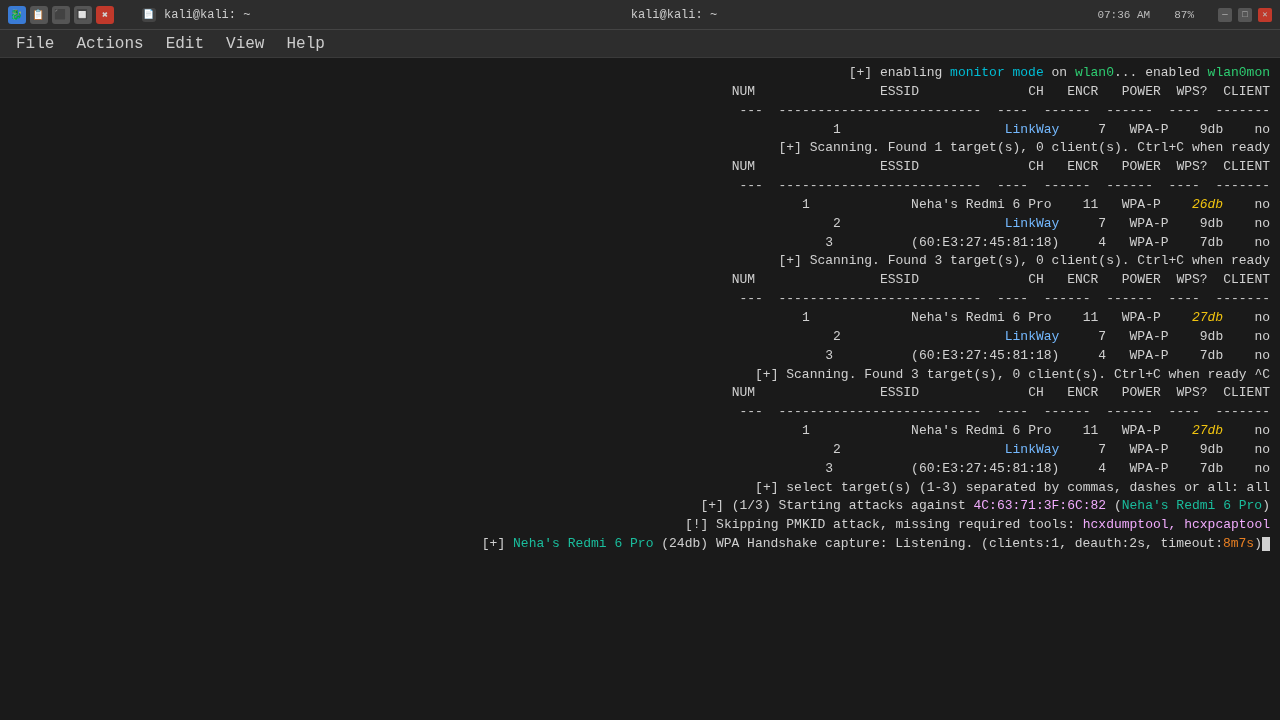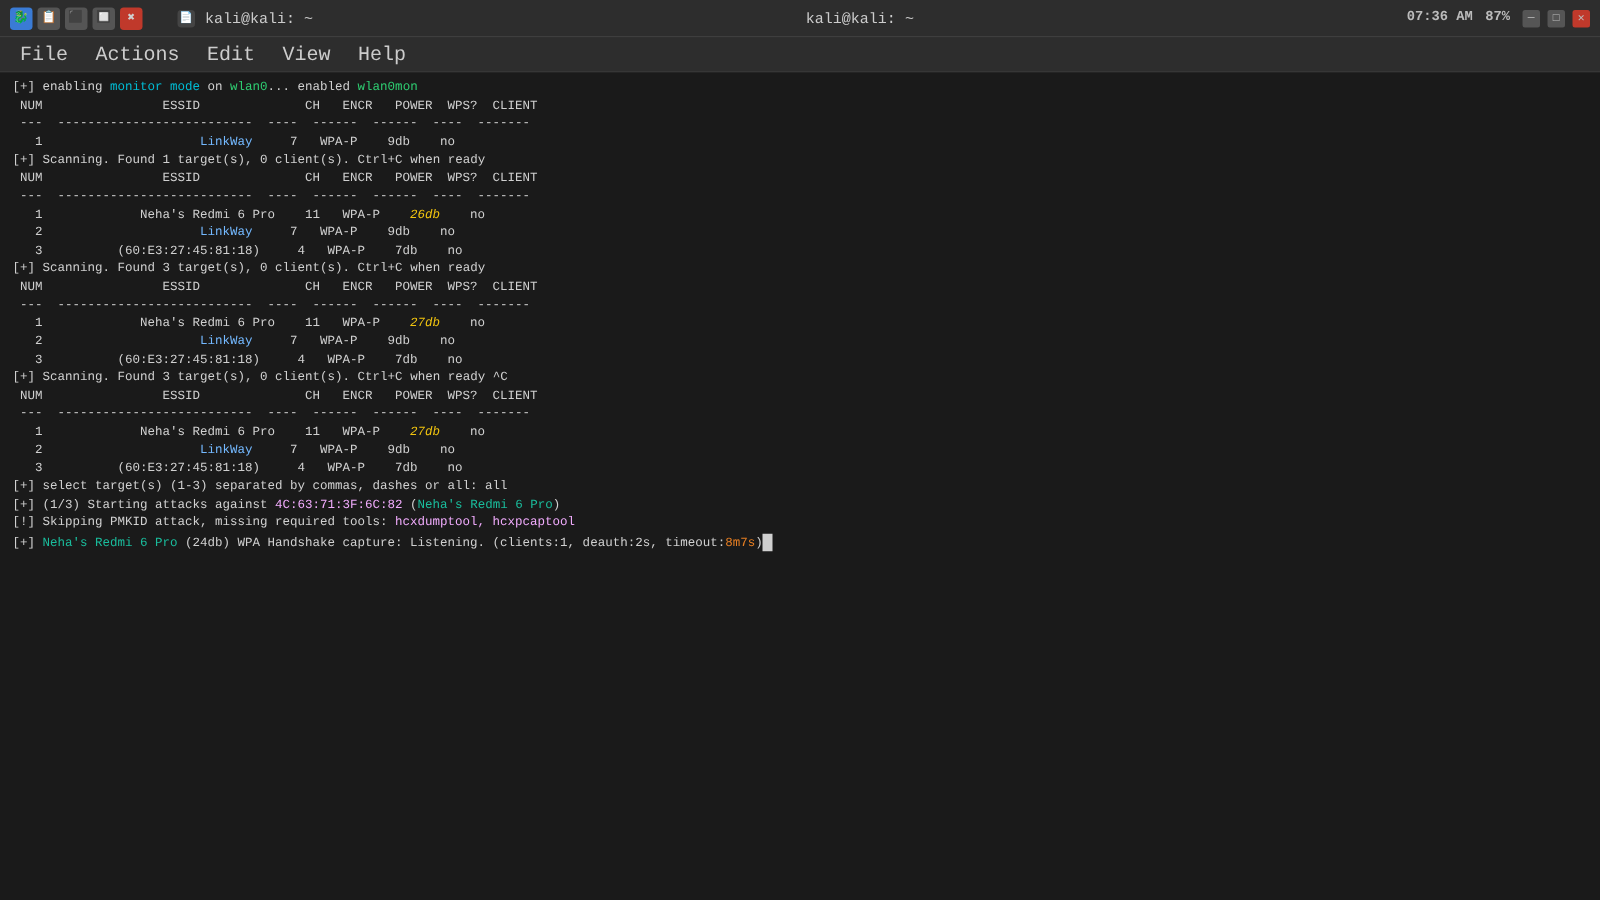--- a/index.html
+++ b/index.html
@@ -38,25 +38,24 @@
       justify-content: center;
       font-size: 10px;
     }
     .tb-icon.active { background: #3a7bd5; }
     #titlebar-center {
       color: #ccc;
       font-size: 12px;
     }
     #titlebar-right {
       display: flex;
-      align-items: flex-start;
-      gap: 10px;
+      align-items: center;
+      gap: 24px;
       font-size: 11px;
       color: #bbb;
-      font-weight: bold;
     }
     .tb-controls {
       display: flex;
       gap: 6px;
     }
     .tb-ctrl {
       width: 14px;
       height: 14px;
       background: #555;
       border-radius: 2px;
@@ -86,22 +85,23 @@
       border-radius: 3px;
     }
 
     
     #terminal {
       background: #1a1a1a;
       padding: 6px 10px;
       height: calc(720px - 30px - 28px);
       overflow: hidden;
       font-family: 'Courier New', Courier, monospace;
-      font-size: 10px;
+      font-size: 13px;
       line-height: 1.45;
+      text-align: right;
     }
 
     .line { white-space: pre; display: block; }
 
     
     .c-white { color: #d0d0d0; }
     .c-green { color: #2ecc71; }
     .c-yellow { color: #f1c40f; font-style: italic; }
     .c-cyan { color: #00bcd4; }
     .c-red { color: #f0abfc; }

